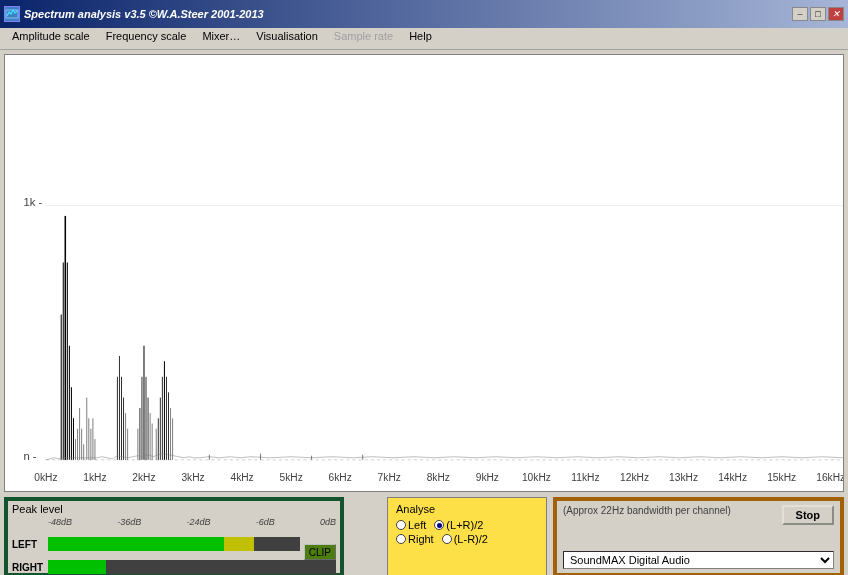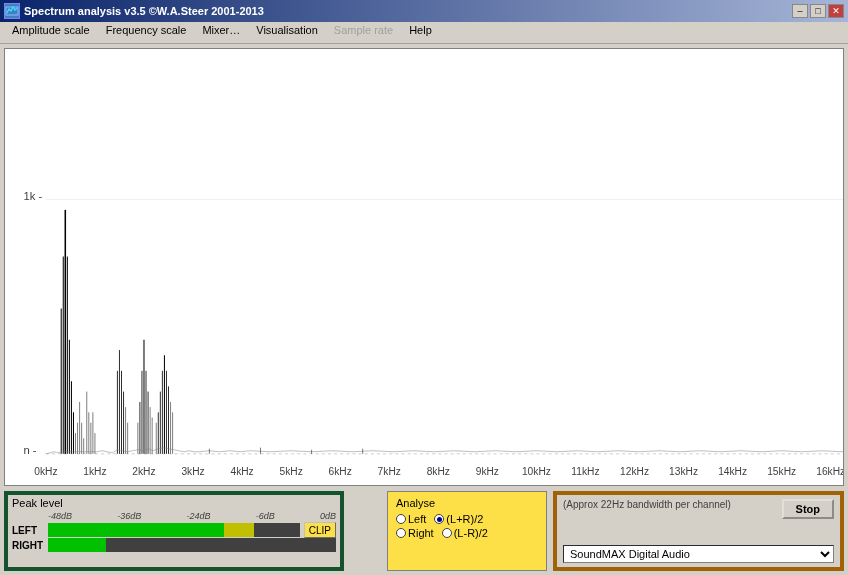--- a/index.html
+++ b/index.html
@@ -8,26 +8,27 @@
       height: 575px;
       background: #d4d0c8;
       font-family: 'Tahoma', 'Arial', sans-serif;
       font-size: 11px;
       overflow: hidden;
     }
 
     
     #title-bar {
       background: linear-gradient(to right, #0a246a, #a6b5d7);
-      height: 22px;
+      height: 28px;
       display: flex;
       align-items: center;
       justify-content: space-between;
       padding: 0 4px;
       color: white;
+      font-style: italic;
     }
     #title-bar-left {
       display: flex;
       align-items: center;
       gap: 4px;
     }
     #title-icon {
       width: 16px;
       height: 16px;
       background: #4080c0;
@@ -145,26 +146,27 @@
     }
     .level-bar-yellow {
       background: #c0c000;
       height: 100%;
     }
     .level-bar-red {
       background: #c00000;
       height: 100%;
     }
     .clip-btn {
-      background: #fde047;
+      background: #4d7c0f;
       border: 1px outset #c0c0c0;
       font-size: 10px;
       padding: 0 4px;
       height: 16px;
       cursor: pointer;
+      margin-top: 16px;
     }
     .db-labels {
       display: flex;
       justify-content: space-between;
       font-size: 9px;
       color: #404040;
       padding: 0 0 0 36px;
       margin-bottom: 1px;
       font-style: italic;
     }

